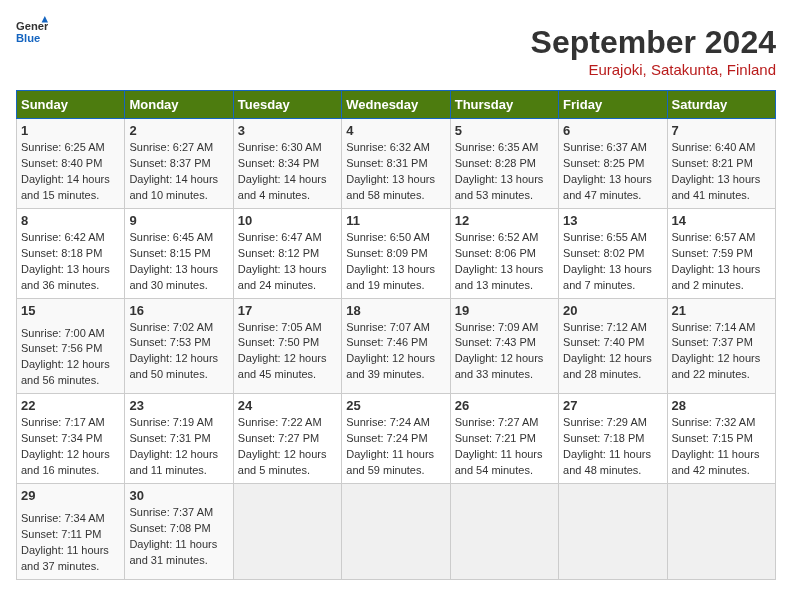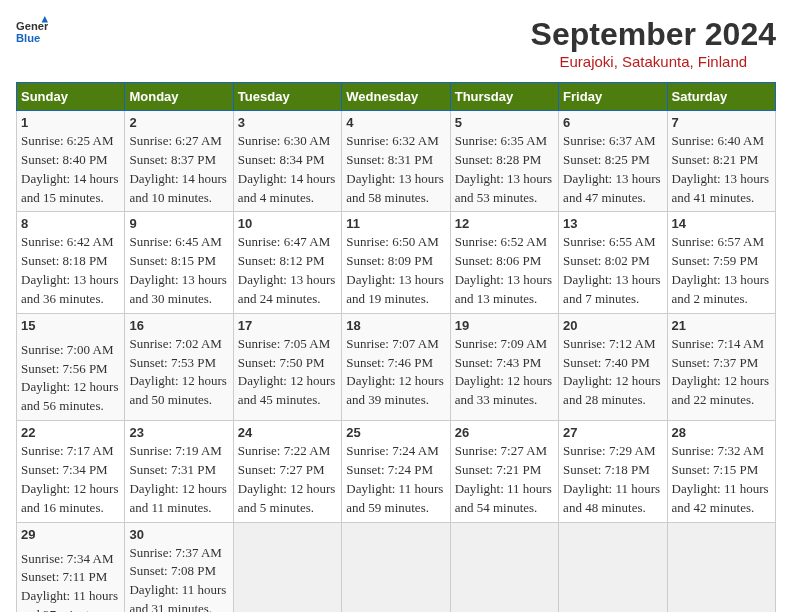--- a/index.html
+++ b/index.html
@@ -19,21 +19,22 @@
     .logo {
       display: flex;
       align-items: center;
       gap: 4px;
     }
     .logo-icon {
       width: 32px;
       height: 32px;
     }
     .title-block {
-      text-align: center;
+      text-align: right;
+      margin-top: 8px;
     }
     .main-title {
       font-size: 32px;
       font-weight: bold;
       color: #333;
     }
     .subtitle {
       font-size: 15px;
       color: #b91c1c;
     }
@@ -63,23 +64,22 @@
     }
     .day-num {
       font-size: 13px;
       font-weight: bold;
       color: #333;
       display: block;
       margin-bottom: 2px;
     }
     .day-info {
       color: #333;
-      font-size: 13px;
+      font-size: 11px;
       line-height: 1.45;
-      font-family: Liberation Serif, serif;
     }
     .empty-cell {
       background: #f0f0f0 !important;
     }
   </style>
 </head>
 <body>
 
 <div class="header">
   <div class="logo">

